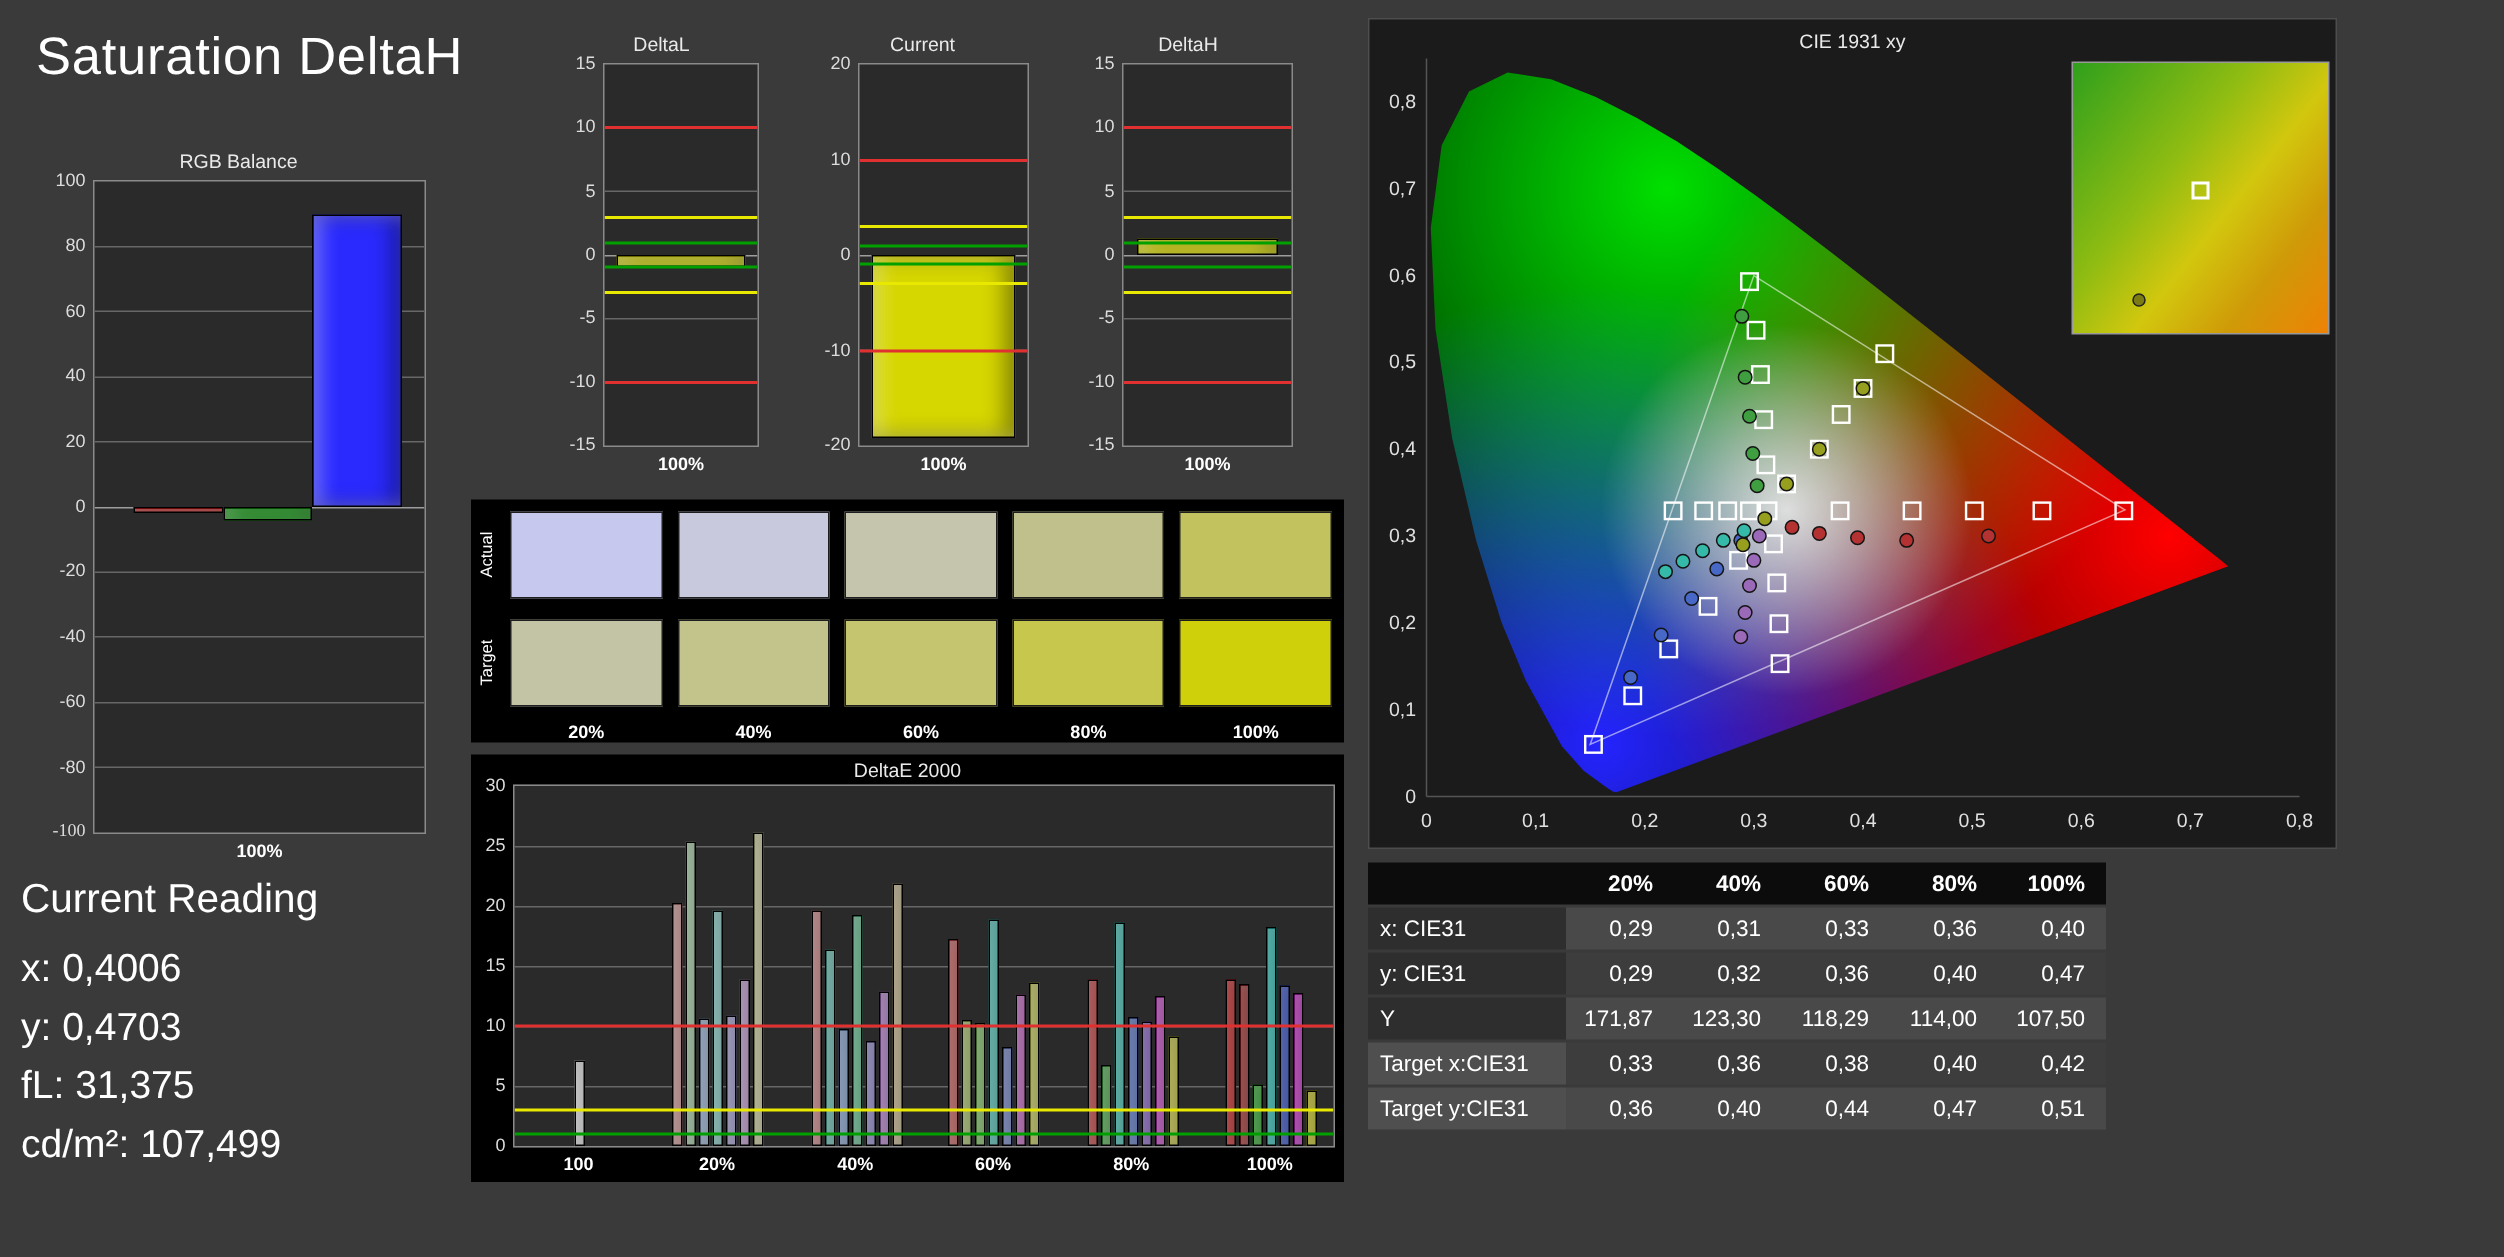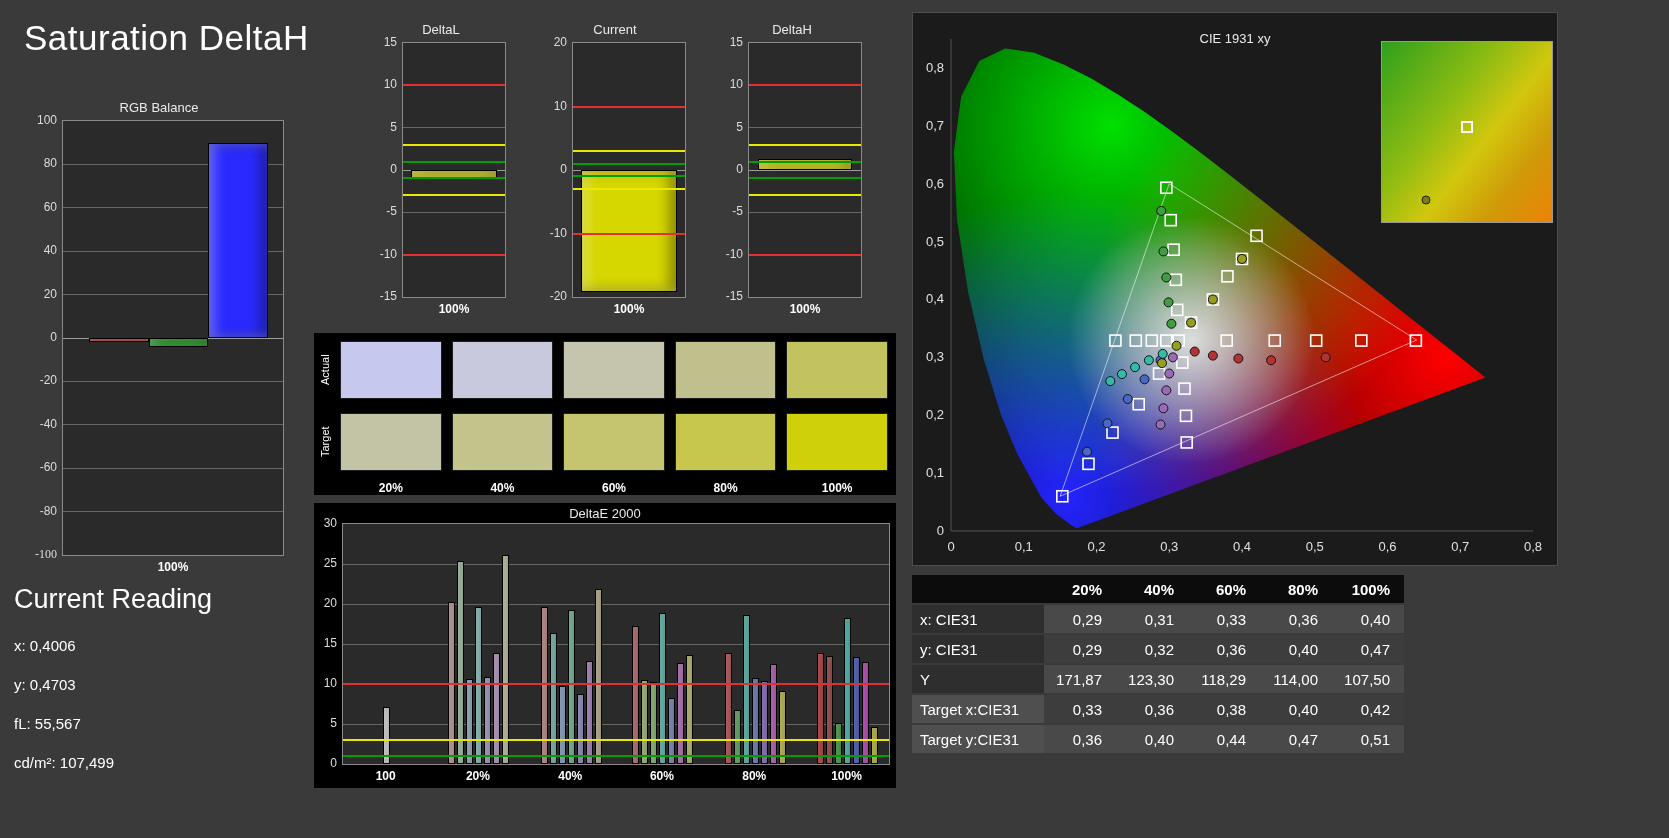--- a/index.html
+++ b/index.html
@@ -46,39 +46,39 @@
   #rl-actual{top:8px;height:58px;}
   #rl-target{top:80px;height:58px;}
 
   #de{left:314px;top:503px;width:582px;height:285px;background:#000;}
   #de .chart-title{top:3px;}
   #de .ylabels{left:0;top:20px;width:26px;height:242px;}
   #de .plot{left:28px;top:20px;width:548px;height:242px;}
   #de .xlabels{position:absolute;left:28px;top:264px;width:548px;height:20px;}
 
   #cie{left:912px;top:12px;width:646px;height:554px;background:#1b1b1b;border:1px solid #4d4d4d;}
-  #cie .chart-title{top:18px;z-index:3;}
+  #cie .chart-title{top:7px;z-index:3;}
   #cie-svg-host{position:absolute;left:0;top:0;width:644px;height:552px;}
   #cie-inset{position:absolute;left:468px;top:28px;width:172px;height:182px;border:1px solid #999;z-index:2;
     background:linear-gradient(128deg,#2fa01c 0%,#8fbc12 38%,#d2c70e 58%,#cf9a08 78%,#ee8206 100%);}
   .inset-square{position:absolute;width:12px;height:12px;border:2px solid #fff;transform:translate(-50%,-50%);}
   .inset-dot{position:absolute;width:9px;height:9px;border-radius:50%;background:#7c7c14;border:1px solid #222;transform:translate(-50%,-50%);}
 
   #table{position:absolute;left:912px;top:575px;width:492px;height:213px;}
   .trow{display:grid;grid-template-columns:132px repeat(5,1fr);height:28px;margin-bottom:2px;}
   .tcell{display:flex;align-items:center;font-size:15px;color:#fff;overflow:hidden;}
   .th{background:#0c0c0c;justify-content:flex-end;padding-right:14px;font-weight:bold;}
   .rl{background:#2e2e2e;padding-left:8px;}
   .rl-light{background:#4f4f4f;}
   .tv{background:#494949;justify-content:flex-end;padding-right:14px;}
   .tv.alt{background:#3d3d3d;}
 
   #cr-heading{position:absolute;left:14px;top:584px;font-size:27px;color:#fff;}
   #cr-lines{position:absolute;left:14px;top:626px;}
-  .cr-line{font-size:15px;color:#fff;line-height:39px;}
+  .cr-line{font-size:26px;color:#fff;line-height:39px;}
 </style>
 </head>
 <body>
 
 <div class="screen">
 
   <div class="page-title">Saturation DeltaH</div>
 
   <section class="chart-panel" id="rgb">
     <div class="chart-title">RGB Balance</div>
@@ -447,17 +447,17 @@
         <div class="tcell tv">0,44</div>
         <div class="tcell tv">0,47</div>
         <div class="tcell tv">0,51</div>
       </div>
     </section>
 
   <div id="cr-heading">Current Reading</div>
   <div id="cr-lines">
       <div class="cr-line">x: 0,4006</div>
       <div class="cr-line">y: 0,4703</div>
-      <div class="cr-line">fL: 55,567</div>
+      <div class="cr-line">fL: 31,375</div>
       <div class="cr-line">cd/m²: 107,499</div>
     </div>
 
 </div>
 
 </body></html>

